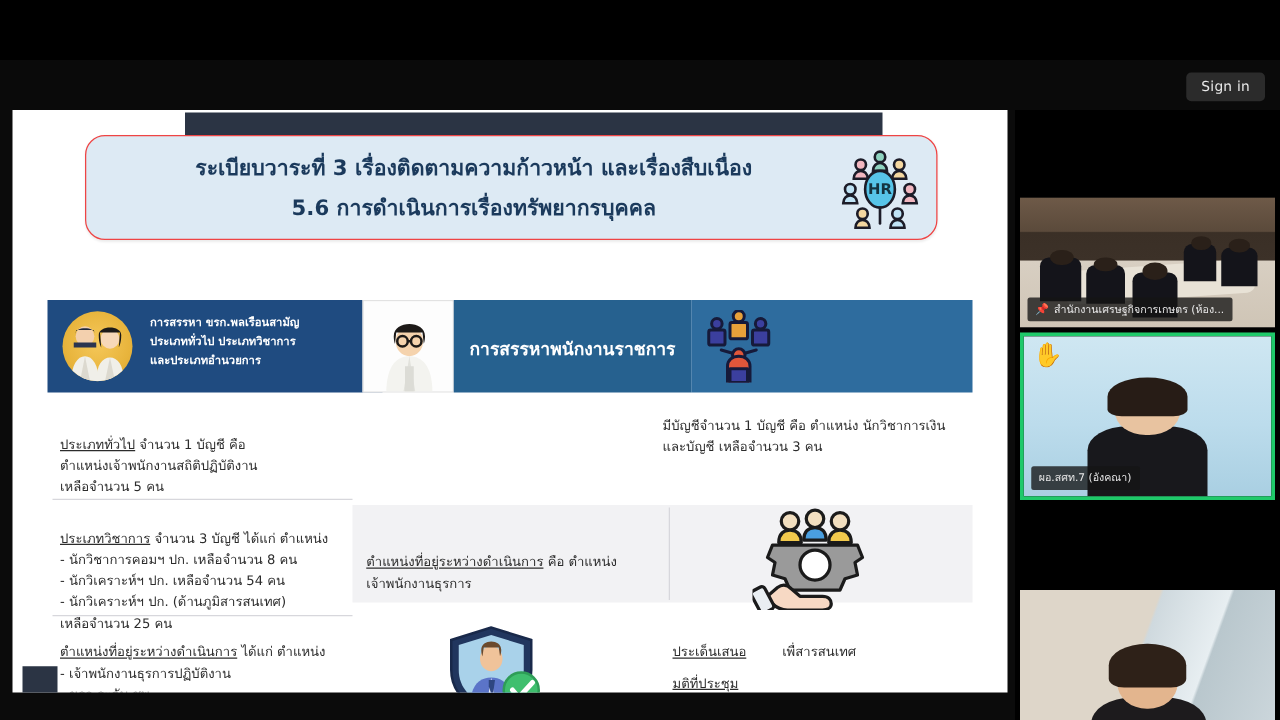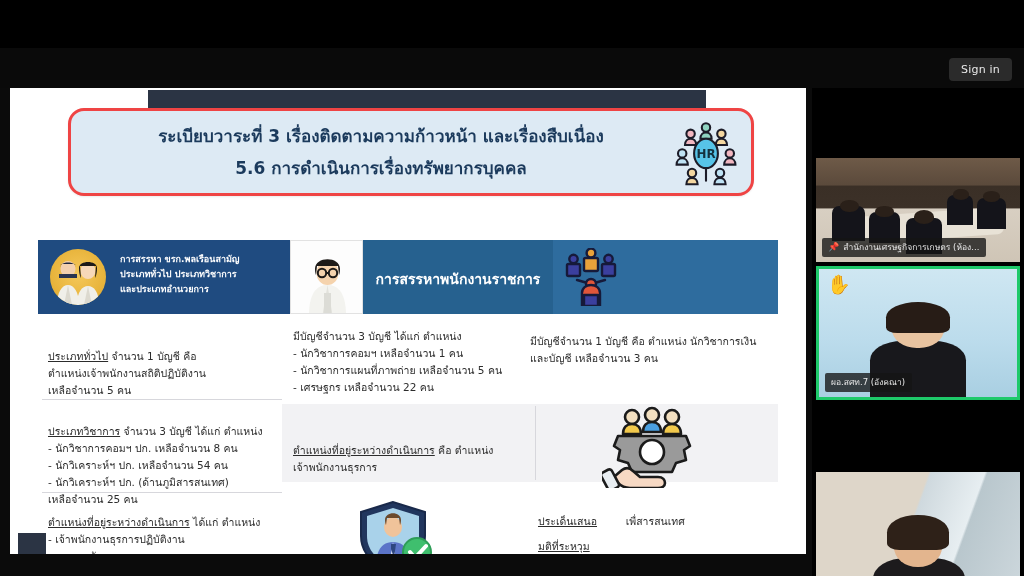--- a/index.html
+++ b/index.html
@@ -12,21 +12,21 @@
     font-size:11px;padding:5px 12px;border-radius:4px;letter-spacing:.2px;}
 
   
   .sharewrap{position:absolute;left:0;top:40px;width:812px;height:496px;background:#0b0b0b;}
   .slide{position:absolute;left:10px;top:0px;width:796px;height:466px;background:#ffffff;
     overflow:hidden;}
 
   .darkbanner{position:absolute;left:138px;top:2px;width:558px;height:32px;background:#2b3444;}
 
   .titlebox{position:absolute;left:58px;top:20px;width:680px;height:82px;
-    background:#ddeaf4;border:3px solid #ef4444;border-radius:16px;
+    background:#ddeaf4;border:1px solid #ef4444;border-radius:16px;
     box-shadow:0 1px 2px rgba(0,0,0,.08);}
   .titlebox .t1,.titlebox .t2{position:absolute;left:0;width:620px;text-align:center;
     color:#1b3a5c;font-weight:bold;}
   .titlebox .t1{top:11px;font-size:17px;}
   .titlebox .t2{top:43px;font-size:17px;}
 
   
   .hricon{position:absolute;right:10px;top:6px;width:70px;height:70px;}
 
   
@@ -246,24 +246,20 @@
 
       <div class="divline" style="left:32px;top:404px;width:240px;height:1px;"></div>
 
       <div class="txt" style="left:38px;top:409px;width:242px;">
         <span class="u">ตำแหน่งที่อยู่ระหว่างดำเนินการ</span><span> ได้แก่ ตำแหน่ง
 - เจ้าพนักงานธุรการปฏิบัติงาน
 - ขรก.ระดับ ชพ.
 - ผชช. จำนวน 2 ตำแหน่ง</span>
       </div>
 
-      <div class="txt" style="left:283px;top:240px;width:230px;">มีบัญชีจำนวน 3 บัญชี ได้แก่ ตำแหน่ง
-- นักวิชาการคอมฯ เหลือจำนวน 1 คน
-- นักวิชาการแผนที่ภาพถ่าย เหลือจำนวน 5 คน
-- เศรษฐกร เหลือจำนวน 22 คน</div>
 
       <div class="band" style="left:272px;top:316px;width:496px;height:78px;"></div>
       <div class="divline" style="left:525px;top:318px;width:1px;height:74px;"></div>
 
       <div class="txt" style="left:283px;top:337px;width:230px;z-index:3;">
         <span class="u">ตำแหน่งที่อยู่ระหว่างดำเนินการ</span><span> คือ ตำแหน่ง
 เจ้าพนักงานธุรการ</span>
       </div>
 
       <div class="txt" style="left:520px;top:245px;width:250px;">มีบัญชีจำนวน 1 บัญชี คือ ตำแหน่ง นักวิชาการเงิน
@@ -295,21 +291,21 @@
         <circle cx="62" cy="52" r="14" fill="#3fbf6e" stroke="#2e9d57" stroke-width="2"></circle>
         <path d="M55 52l5 6 11-12" stroke="#fff" stroke-width="4" fill="none" stroke-linecap="round" stroke-linejoin="round"></path>
       </svg>
 
       <div style="position:absolute;left:528px;top:425px;font-size:10.5px;color:#2c2c2c;">
         <span class="u">ประเด็นเสนอ</span>
         <span style="display:inline-block;width:22px;"></span>
         <span>เพื่สารสนเทศ</span>
       </div>
       <div style="position:absolute;left:528px;top:450px;font-size:10.5px;color:#2c2c2c;">
-        <span class="u">มติที่ระหวุม</span>
+        <span class="u">มติที่ประชุม</span>
       </div>
 
       <div class="navysq"></div>
     </div>
   </div>
 
   <div class="rail">
 
     <div class="tile" id="tile1">
       <div class="room">

